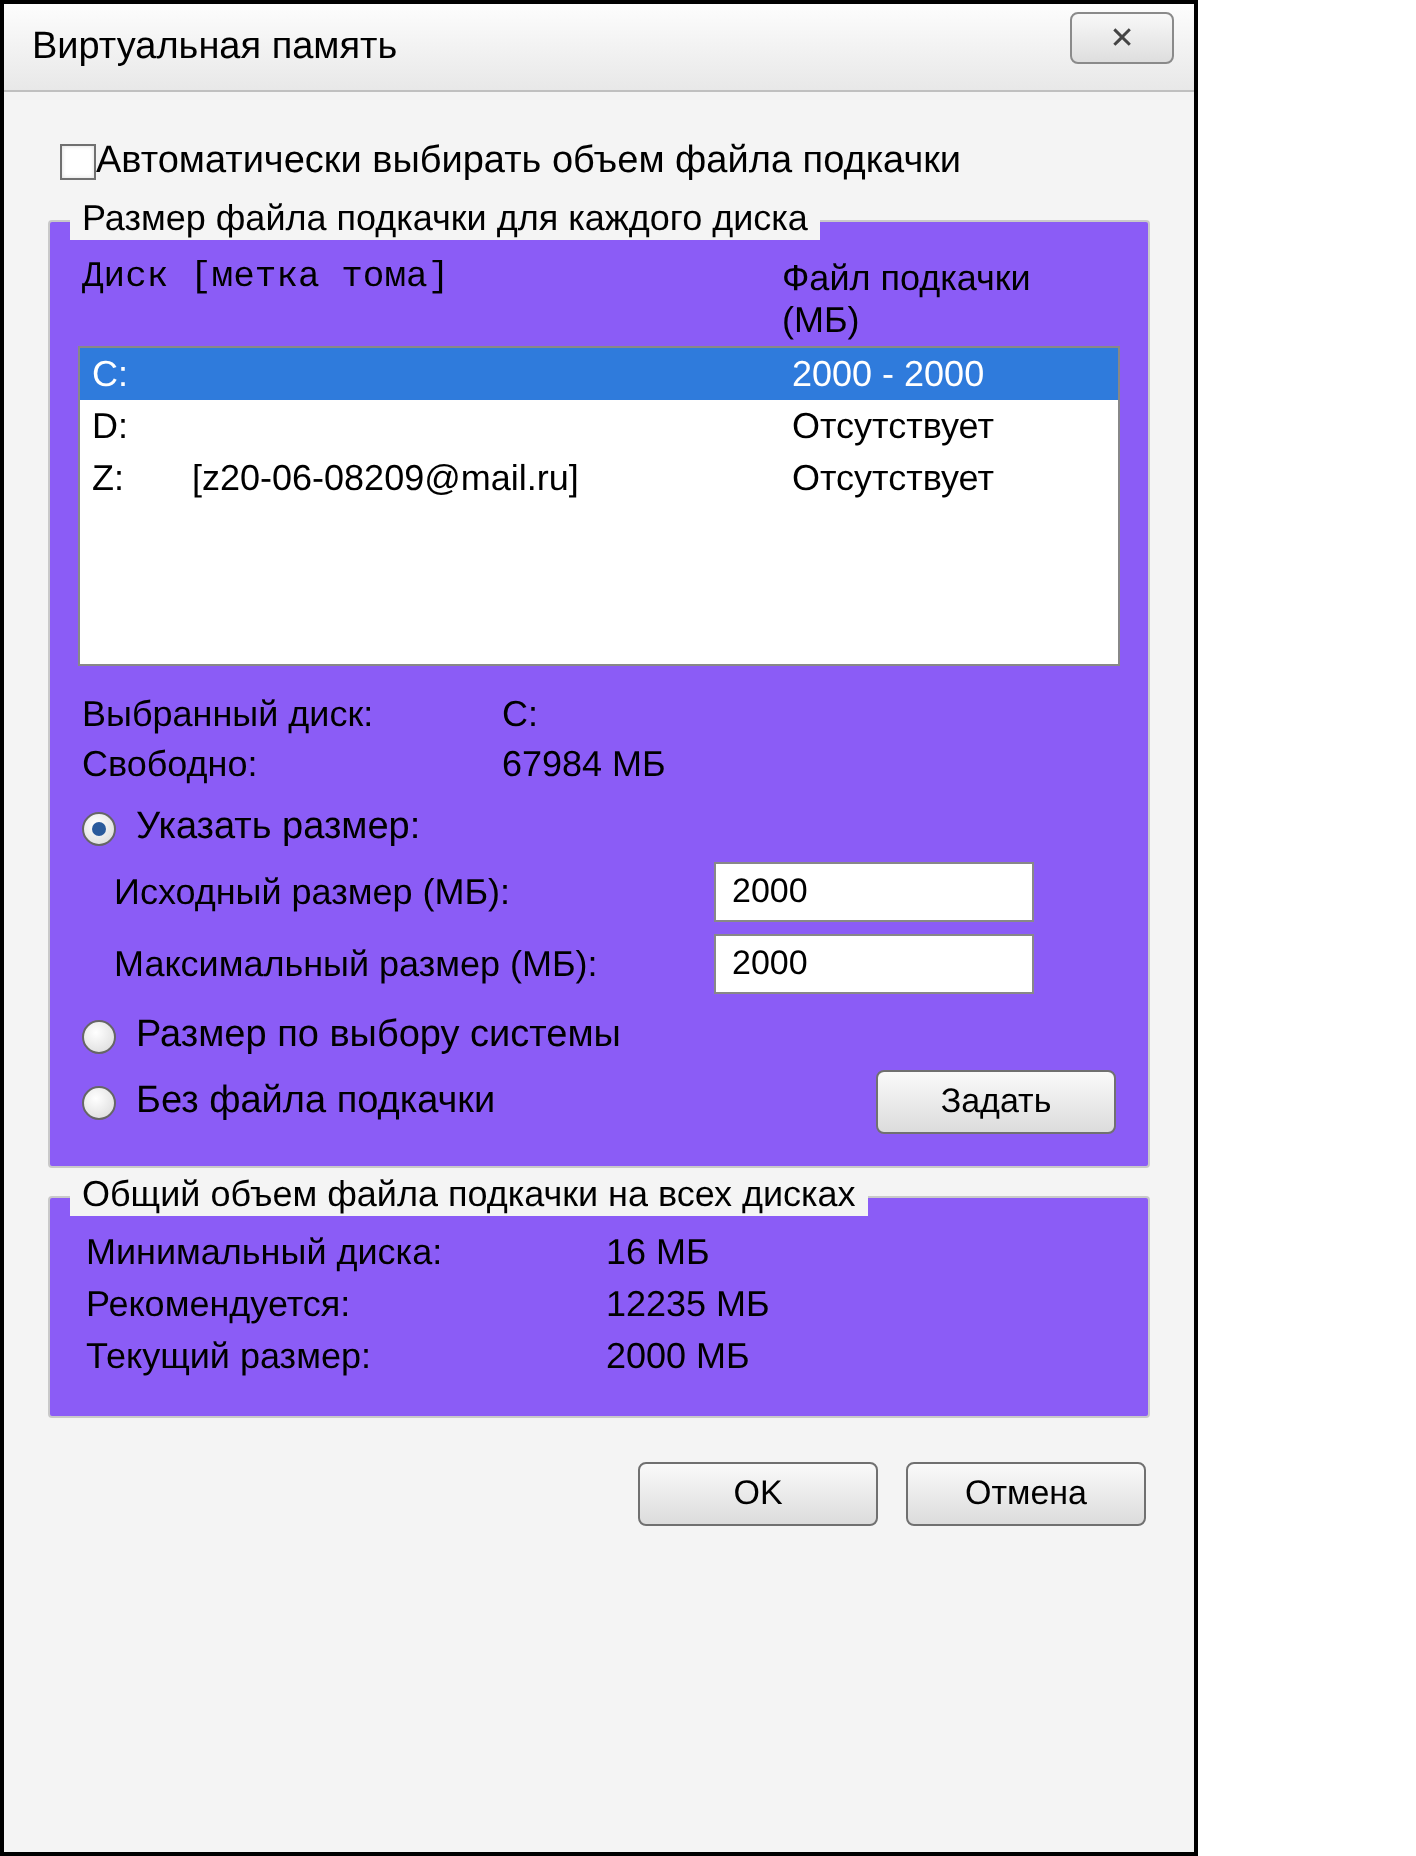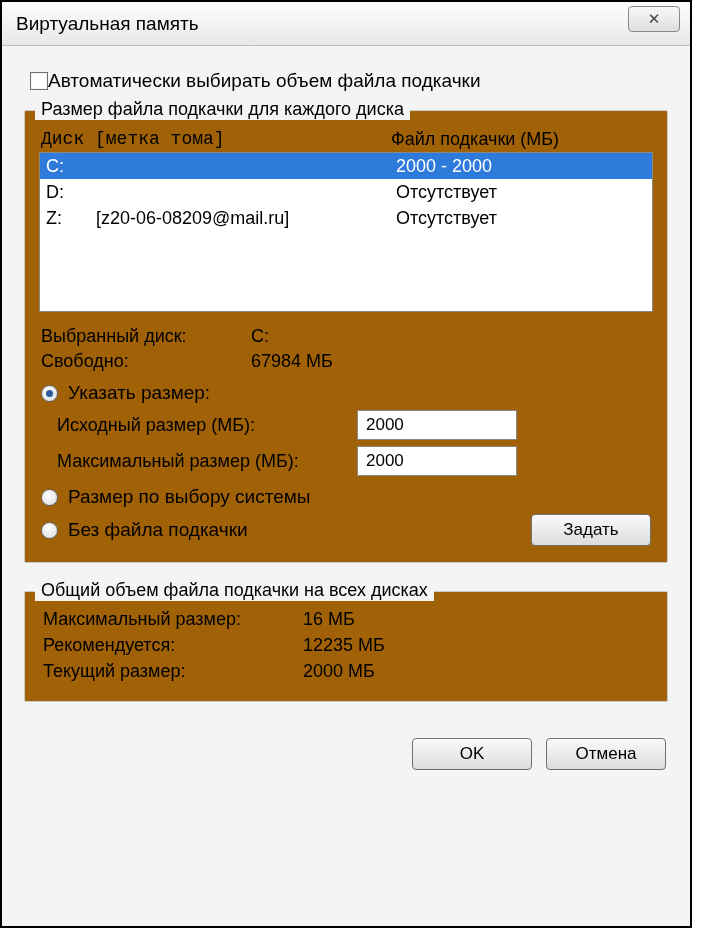--- a/index.html
+++ b/index.html
@@ -8,21 +8,21 @@
     padding: 0;
     font-family: "Segoe UI", Tahoma, sans-serif;
     font-size: 17px;
     background: #fff;
     color: #000;
     width: 708px;
     height: 928px;
     overflow: hidden;
   }
   .window {
-    width: 692px;
+    width: 599px;
     height: 928px;
     border: 2px solid #000;
     background: #f0f0f0;
     display: flex;
     flex-direction: column;
   }
   .titlebar {
     height: 44px;
     background: linear-gradient(to bottom, #fdfdfd, #e8e8e8);
     border-bottom: 1px solid #c0c0c0;
@@ -66,23 +66,23 @@
     width: 18px;
     height: 18px;
     border: 1px solid #707070;
     background: #fff;
     box-shadow: inset 0 0 2px rgba(0,0,0,0.15);
   }
   .groupbox {
     border: 1px solid #c9c9c9;
     border-radius: 2px;
     padding: 12px 14px 14px 14px;
-    margin-bottom: 28px;
+    margin-bottom: 14px;
     position: relative;
-    background: #a16207;
+    background: #8b5cf6;
   }
   .groupbox > .legend {
     position: absolute;
     top: -12px;
     left: 10px;
     background: #f4f4f4;
     padding: 0 6px;
     font-size: 18px;
   }
   .list-headers {
@@ -269,21 +269,21 @@
           <div class="radio"></div>
           <span style="font-size:19px;">Без файла подкачки</span>
         </div>
         <button class="btn">Задать</button>
       </div>
     </div>
 
     <div class="groupbox">
       <div class="legend">Общий объем файла подкачки на всех дисках</div>
       <div class="summary-row">
-        <span class="lbl">Максимальный размер:</span>
+        <span class="lbl">Минимальный диска:</span>
         <span>16 МБ</span>
       </div>
       <div class="summary-row">
         <span class="lbl">Рекомендуется:</span>
         <span>12235 МБ</span>
       </div>
       <div class="summary-row">
         <span class="lbl">Текущий размер:</span>
         <span>2000 МБ</span>
       </div>

